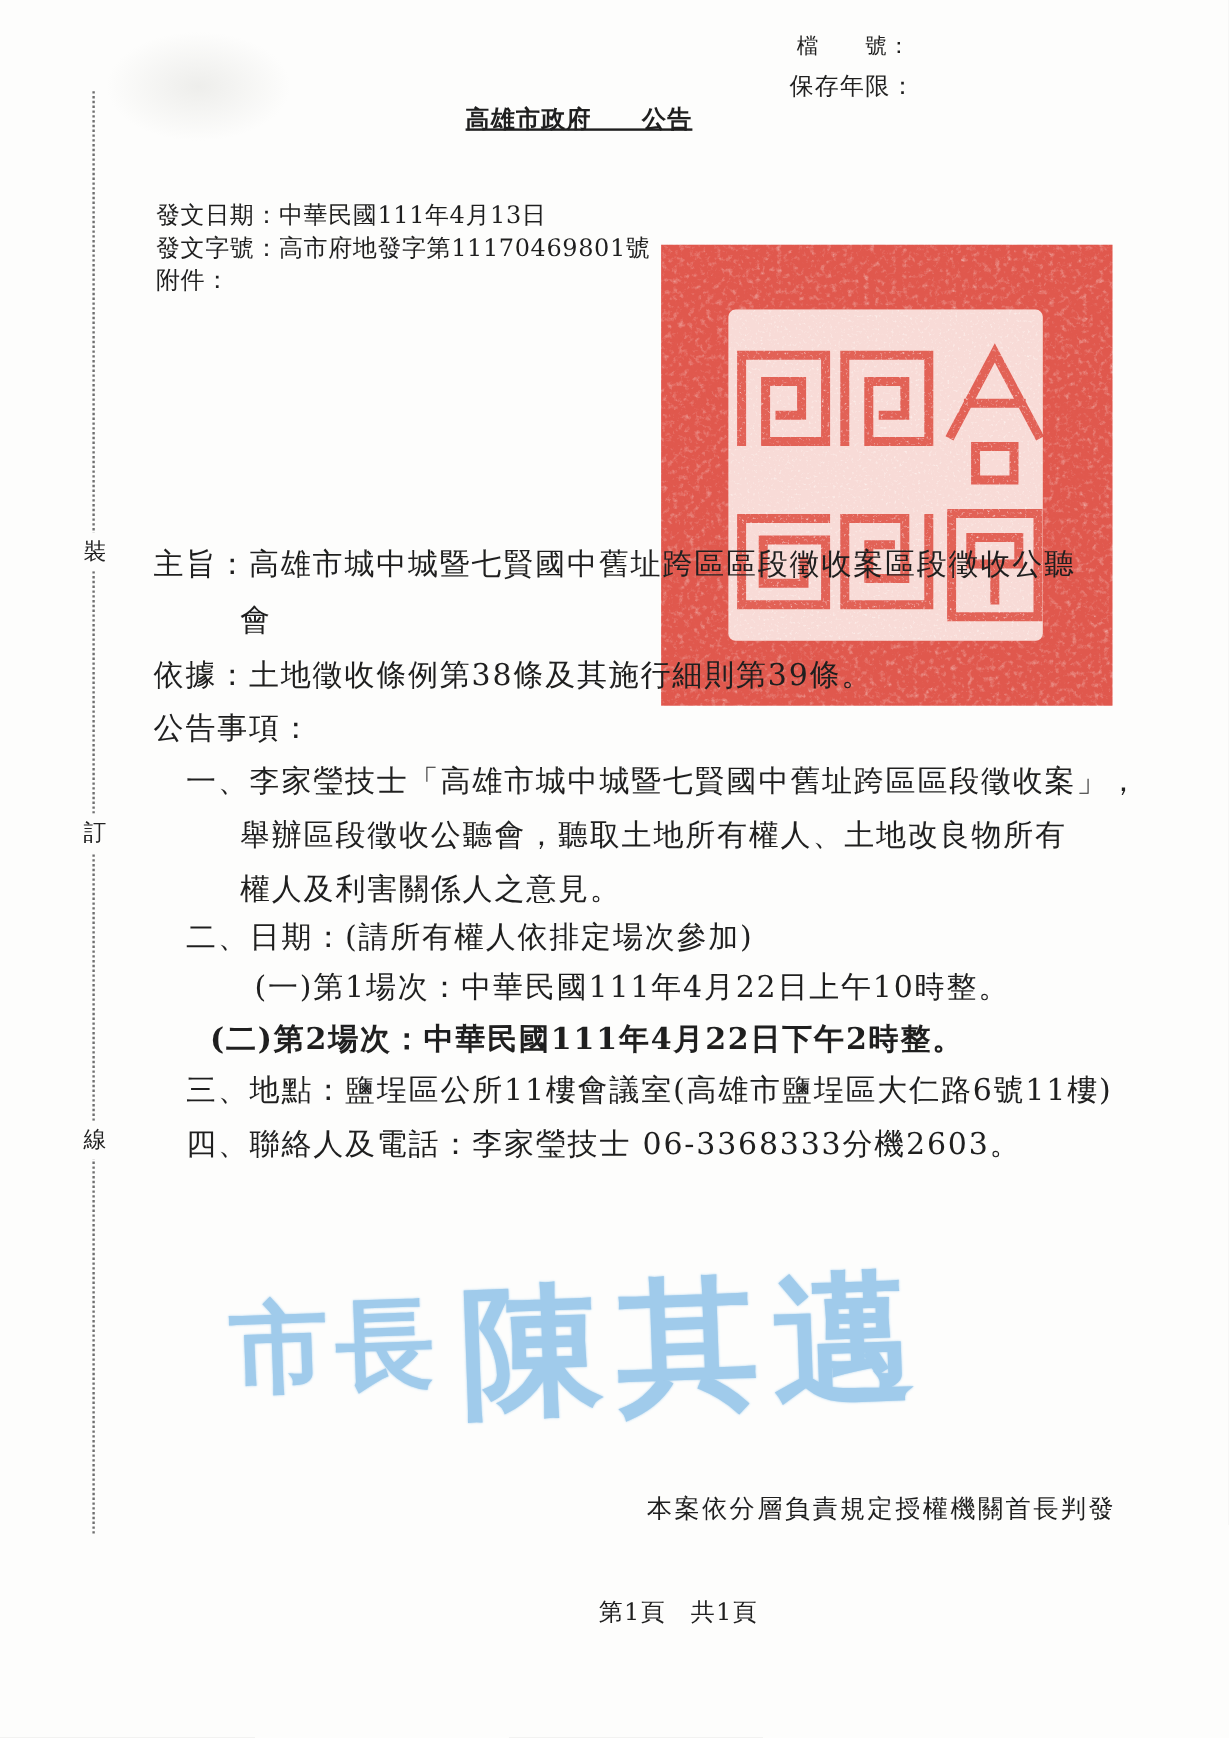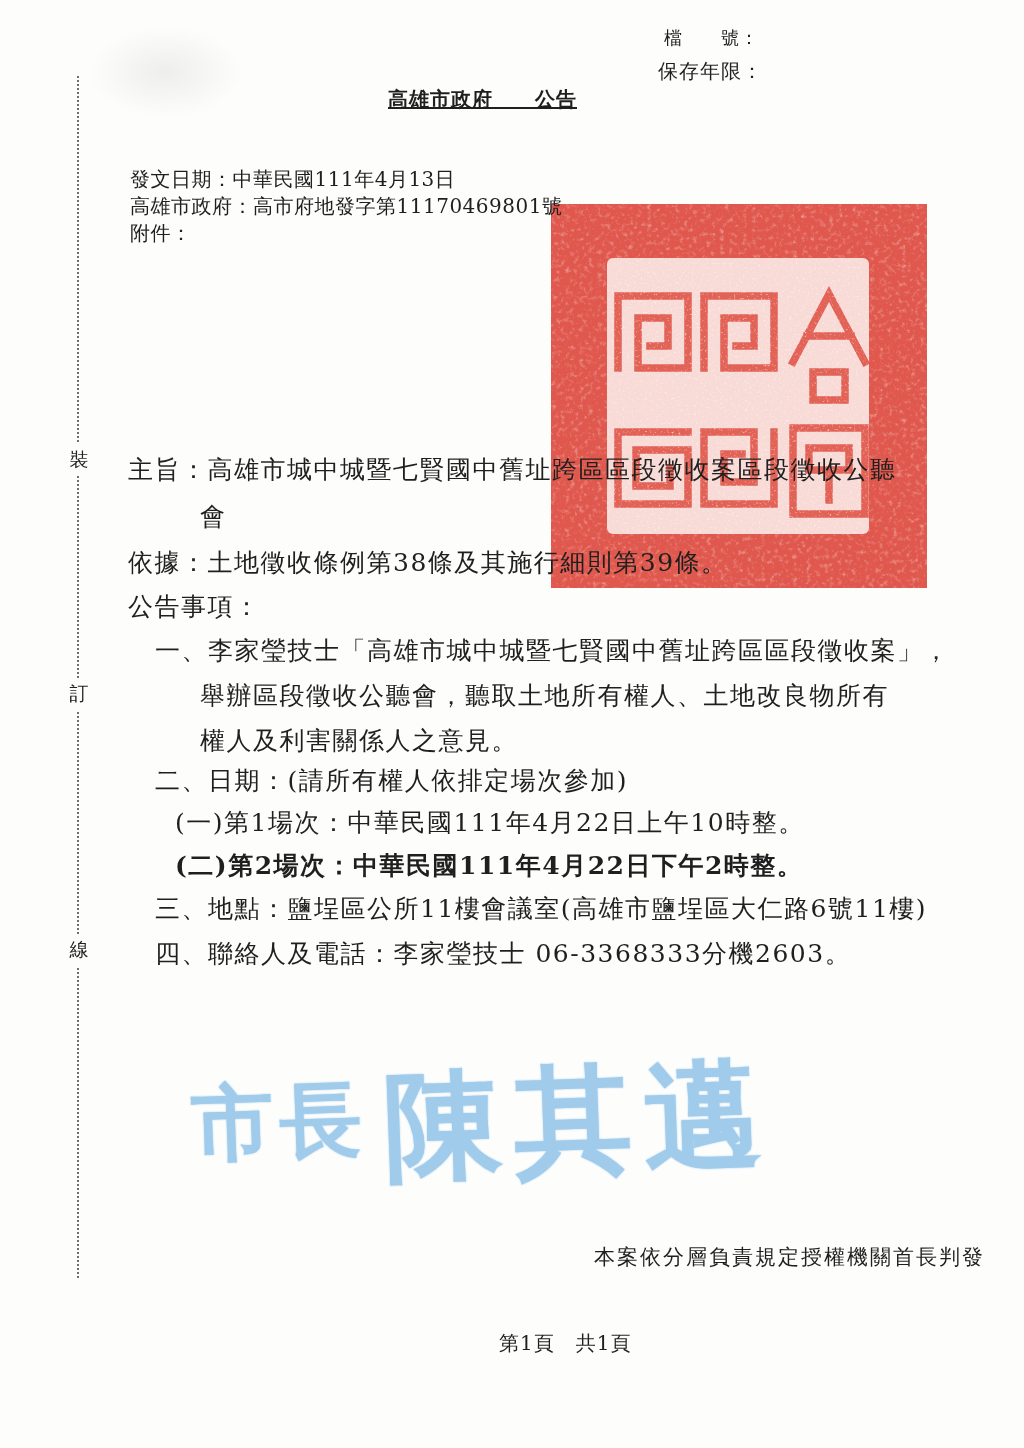--- a/index.html
+++ b/index.html
@@ -23,37 +23,37 @@
   .ind-2{left:175px;}
   .ind-c{left:200px;}
   .t-subject1{top:453px;}
   .t-subject2{top:500px;}
   .t-basis{top:546px;}
   .t-items{top:590px;}
   .t-i1a{top:634px;}
   .t-i1b{top:679px;}
   .t-i1c{top:724px;}
   .t-i2{top:764px;}
-  .t-i2s1{top:806px;}
+  .t-i2s1{top:806px;margin-left:37px;}
   .t-i2s2{top:849px;font-weight:bold;}
   .t-i3{top:892px;}
   .t-i4{top:937px;}
   
   .seal{left:543px;top:196px;width:392px;height:400px;z-index:1;}
   
   .signature{
     left:192px;top:1056px;z-index:2;
     color:var(--sig-color,#8cc1e8);font-weight:bold;opacity:.82;
     transform:rotate(-2deg);transform-origin:left center;
     text-shadow:0 0 2px var(--sig-color,#8cc1e8);
   }
   .sig-title{font-size:82px;letter-spacing:6px;vertical-align:22px;}
   .sig-name{font-size:118px;letter-spacing:12px;margin-left:16px;}
   
-  .footer-note{left:594px;top:1243px;font-size:21px;letter-spacing:2px;z-index:3;}
+  .footer-note{left:539px;top:1243px;font-size:21px;letter-spacing:2px;z-index:3;}
   .page-indicator{left:499px;top:1320px;font-size:20px;letter-spacing:1px;z-index:3;margin-top:10px;}
   
   .binding-line{left:77px;top:76px;height:1202px;width:0;border-left:2px dotted #6f6f6f;z-index:2;}
   .bind-mark{left:68px;width:22px;text-align:center;background:#fdfdfc;font-size:19px;color:#222;z-index:3;padding:3px 0;}
   .bm-0{top:444px;}
   .bm-1{top:678px;}
   .bm-2{top:934px;}
   
   .smudge{left:88px;top:26px;width:155px;height:92px;z-index:0;
     background:radial-gradient(ellipse at center,rgba(198,198,192,.28),rgba(255,255,255,0) 70%);}
@@ -72,21 +72,21 @@
   <div class="abs bind-mark bm-1">訂</div>
   <div class="abs bind-mark bm-2">線</div>
 
   <div class="abs file-no">檔　　號：</div>
   <div class="abs retention">保存年限：</div>
 
   <div class="abs doc-title">高雄市政府　　公告</div>
 
   <div class="abs meta">
     <div>發文日期：中華民國111年4月13日</div>
-    <div>高雄市政府：高市府地發字第11170469801號</div>
+    <div>發文字號：高市府地發字第11170469801號</div>
     <div>附件：</div>
   </div>
 
   <div class="abs seal">
     <svg width="392" height="400" viewBox="0 0 392 400" role="img" aria-label="高雄市政府印">
       <defs>
         <filter id="rough1" x="-10%" y="-10%" width="120%" height="120%">
           <feTurbulence type="fractalNoise" baseFrequency="0.22" numOctaves="4" seed="11" result="n"></feTurbulence>
           <feColorMatrix in="n" type="luminanceToAlpha" result="la"></feColorMatrix>
           <feComponentTransfer in="la" result="mask">

